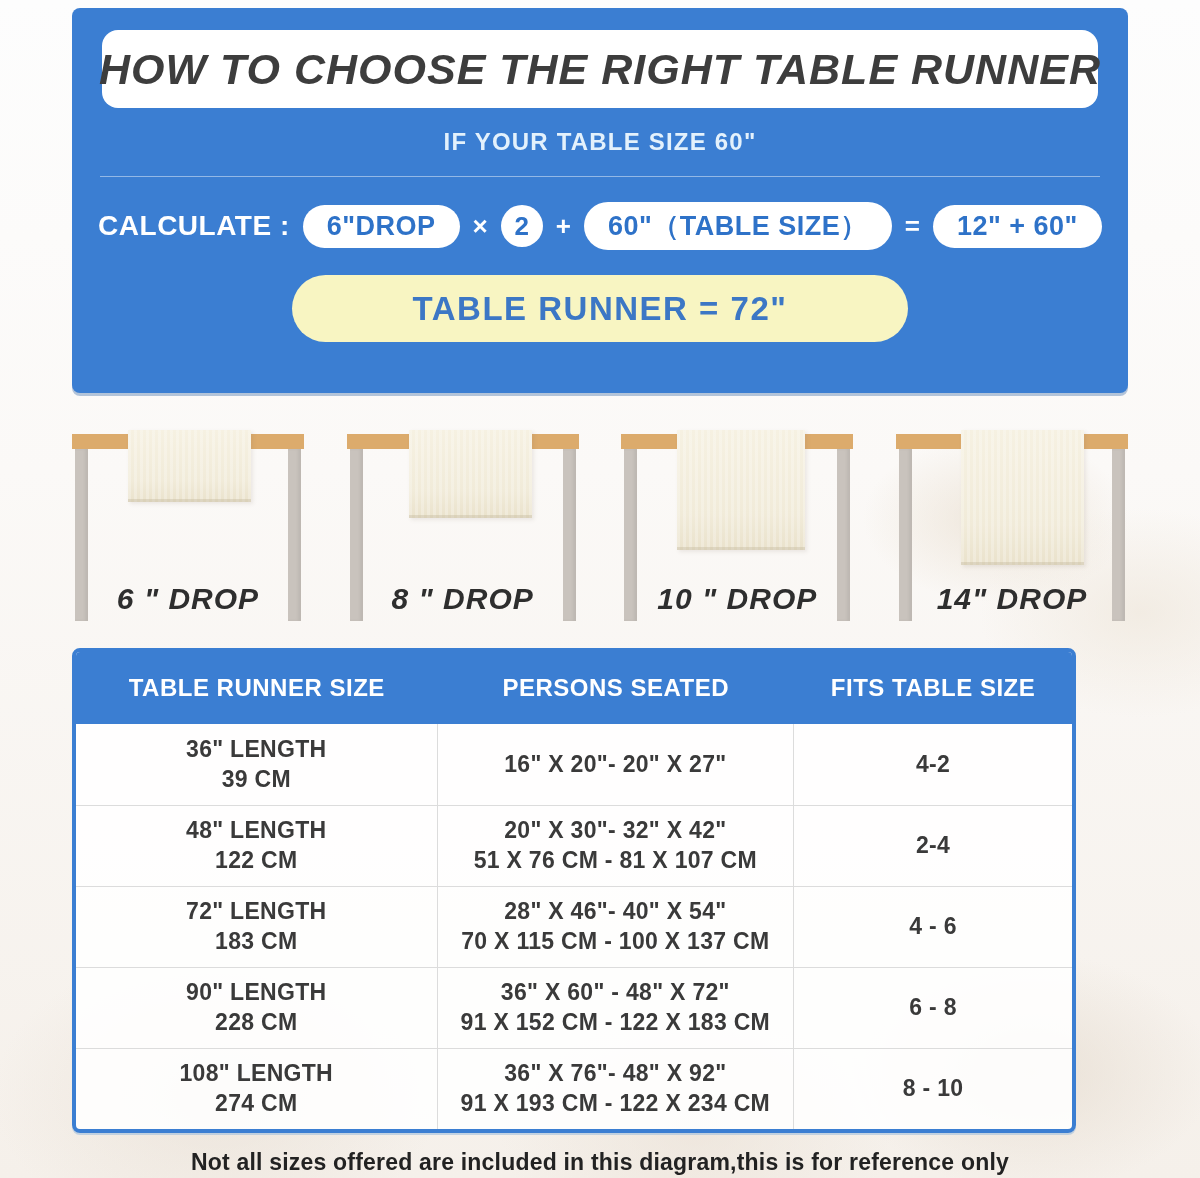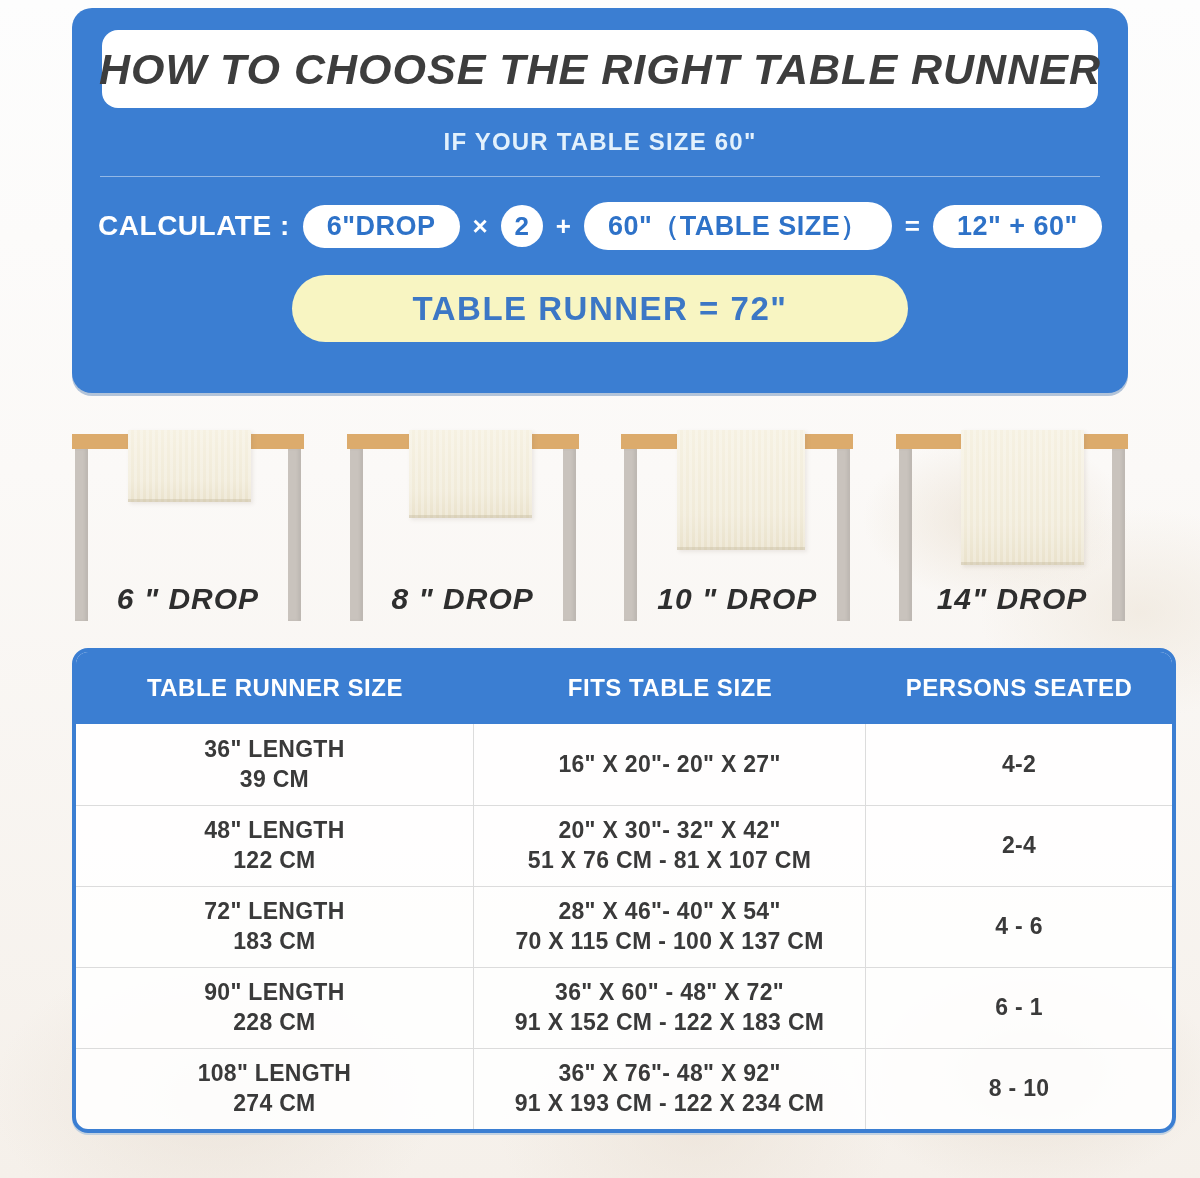--- a/index.html
+++ b/index.html
@@ -18,21 +18,21 @@
       radial-gradient(280px 190px at 58% 96%, rgba(233,223,211,.55), transparent 70%),
       radial-gradient(260px 170px at 86% 91%, rgba(226,215,201,.6), transparent 70%),
       linear-gradient(180deg, #fdfdfd 0%, #fbf9f7 40%, #f5f0ea 100%);
   }
 
   
   .top-panel {
     margin: 8px 72px 0;
     width: 1056px; height: 385px;
     background: #3b7ed2;
-    border-radius: 20px;
+    border-radius: 8px;
     padding-top: 22px;
     box-shadow: 0 3px 0 rgba(43,94,160,.35);
   }
   .title-box {
     margin: 0 30px;
     height: 78px;
     background: #ffffff;
     border-radius: 16px;
     display: flex; align-items: center; justify-content: center;
   }
@@ -94,23 +94,23 @@
   .fig-4 .runner { left: 28%; width: 53%; height: 135px; }
   .table-fig figcaption {
     position:absolute; bottom: 10px; width:100%;
     text-align:center; font-size: 30px; font-weight: bold; font-style: italic;
     color:#2e2e2e; letter-spacing: 1px; white-space: nowrap;
   }
 
   
   .size-panel {
     margin: 22px 72px 0;
-    width: 1104px;
+    width: 1004px;
     border: 4px solid #3b7ed2;
-    border-radius: 16px;
+    border-radius: 8px;
     overflow: hidden;
     background: rgba(255,255,255,.88);
     box-shadow: 0 2px 0 rgba(160,190,220,.6);
   }
   .thead {
     display: grid; grid-template-columns: 36.3% 35.8% 27.9%;
     background: #3b7ed2; height: 72px; align-items: center;
   }
   .thead .th {
     text-align:center; color:#fff; font-size: 24px; font-weight: bold; letter-spacing: .5px;
@@ -188,22 +188,22 @@
       <div class="leg left"></div>
       <div class="leg right"></div>
       <div class="runner"></div>
       <figcaption>14" DROP</figcaption>
     </figure>
   </section>
 
   <section class="size-panel">
     <header class="thead">
       <div class="th">TABLE RUNNER SIZE</div>
+      <div class="th">PERSONS SEATED</div>
       <div class="th">FITS TABLE SIZE</div>
-      <div class="th">PERSONS SEATED</div>
     </header>
 
     <div class="trow">
       <div class="cell">
         <span>36" LENGTH</span>
         <span>39 CM</span>
       </div>
       <div class="cell">
         <span>16" X 20"- 20" X 27"</span>
       </div>
@@ -236,30 +236,31 @@
 
     <div class="trow">
       <div class="cell">
         <span>90" LENGTH</span>
         <span>228 CM</span>
       </div>
       <div class="cell">
         <span>36" X 60" - 48" X 72"</span>
         <span>91 X 152 CM - 122 X 183 CM</span>
       </div>
-      <div class="cell">6 - 1</div>
+      <div class="cell">6 - 8</div>
     </div>
 
     <div class="trow">
       <div class="cell">
         <span>108" LENGTH</span>
         <span>274 CM</span>
       </div>
       <div class="cell">
         <span>36" X 76"- 48" X 92"</span>
         <span>91 X 193 CM - 122 X 234 CM</span>
       </div>
       <div class="cell">8 - 10</div>
     </div>
   </section>
 
+  <p class="footnote">Not all sizes offered are included in this diagram,this is for reference only</p>
 
 </div>
 
 </body></html>

